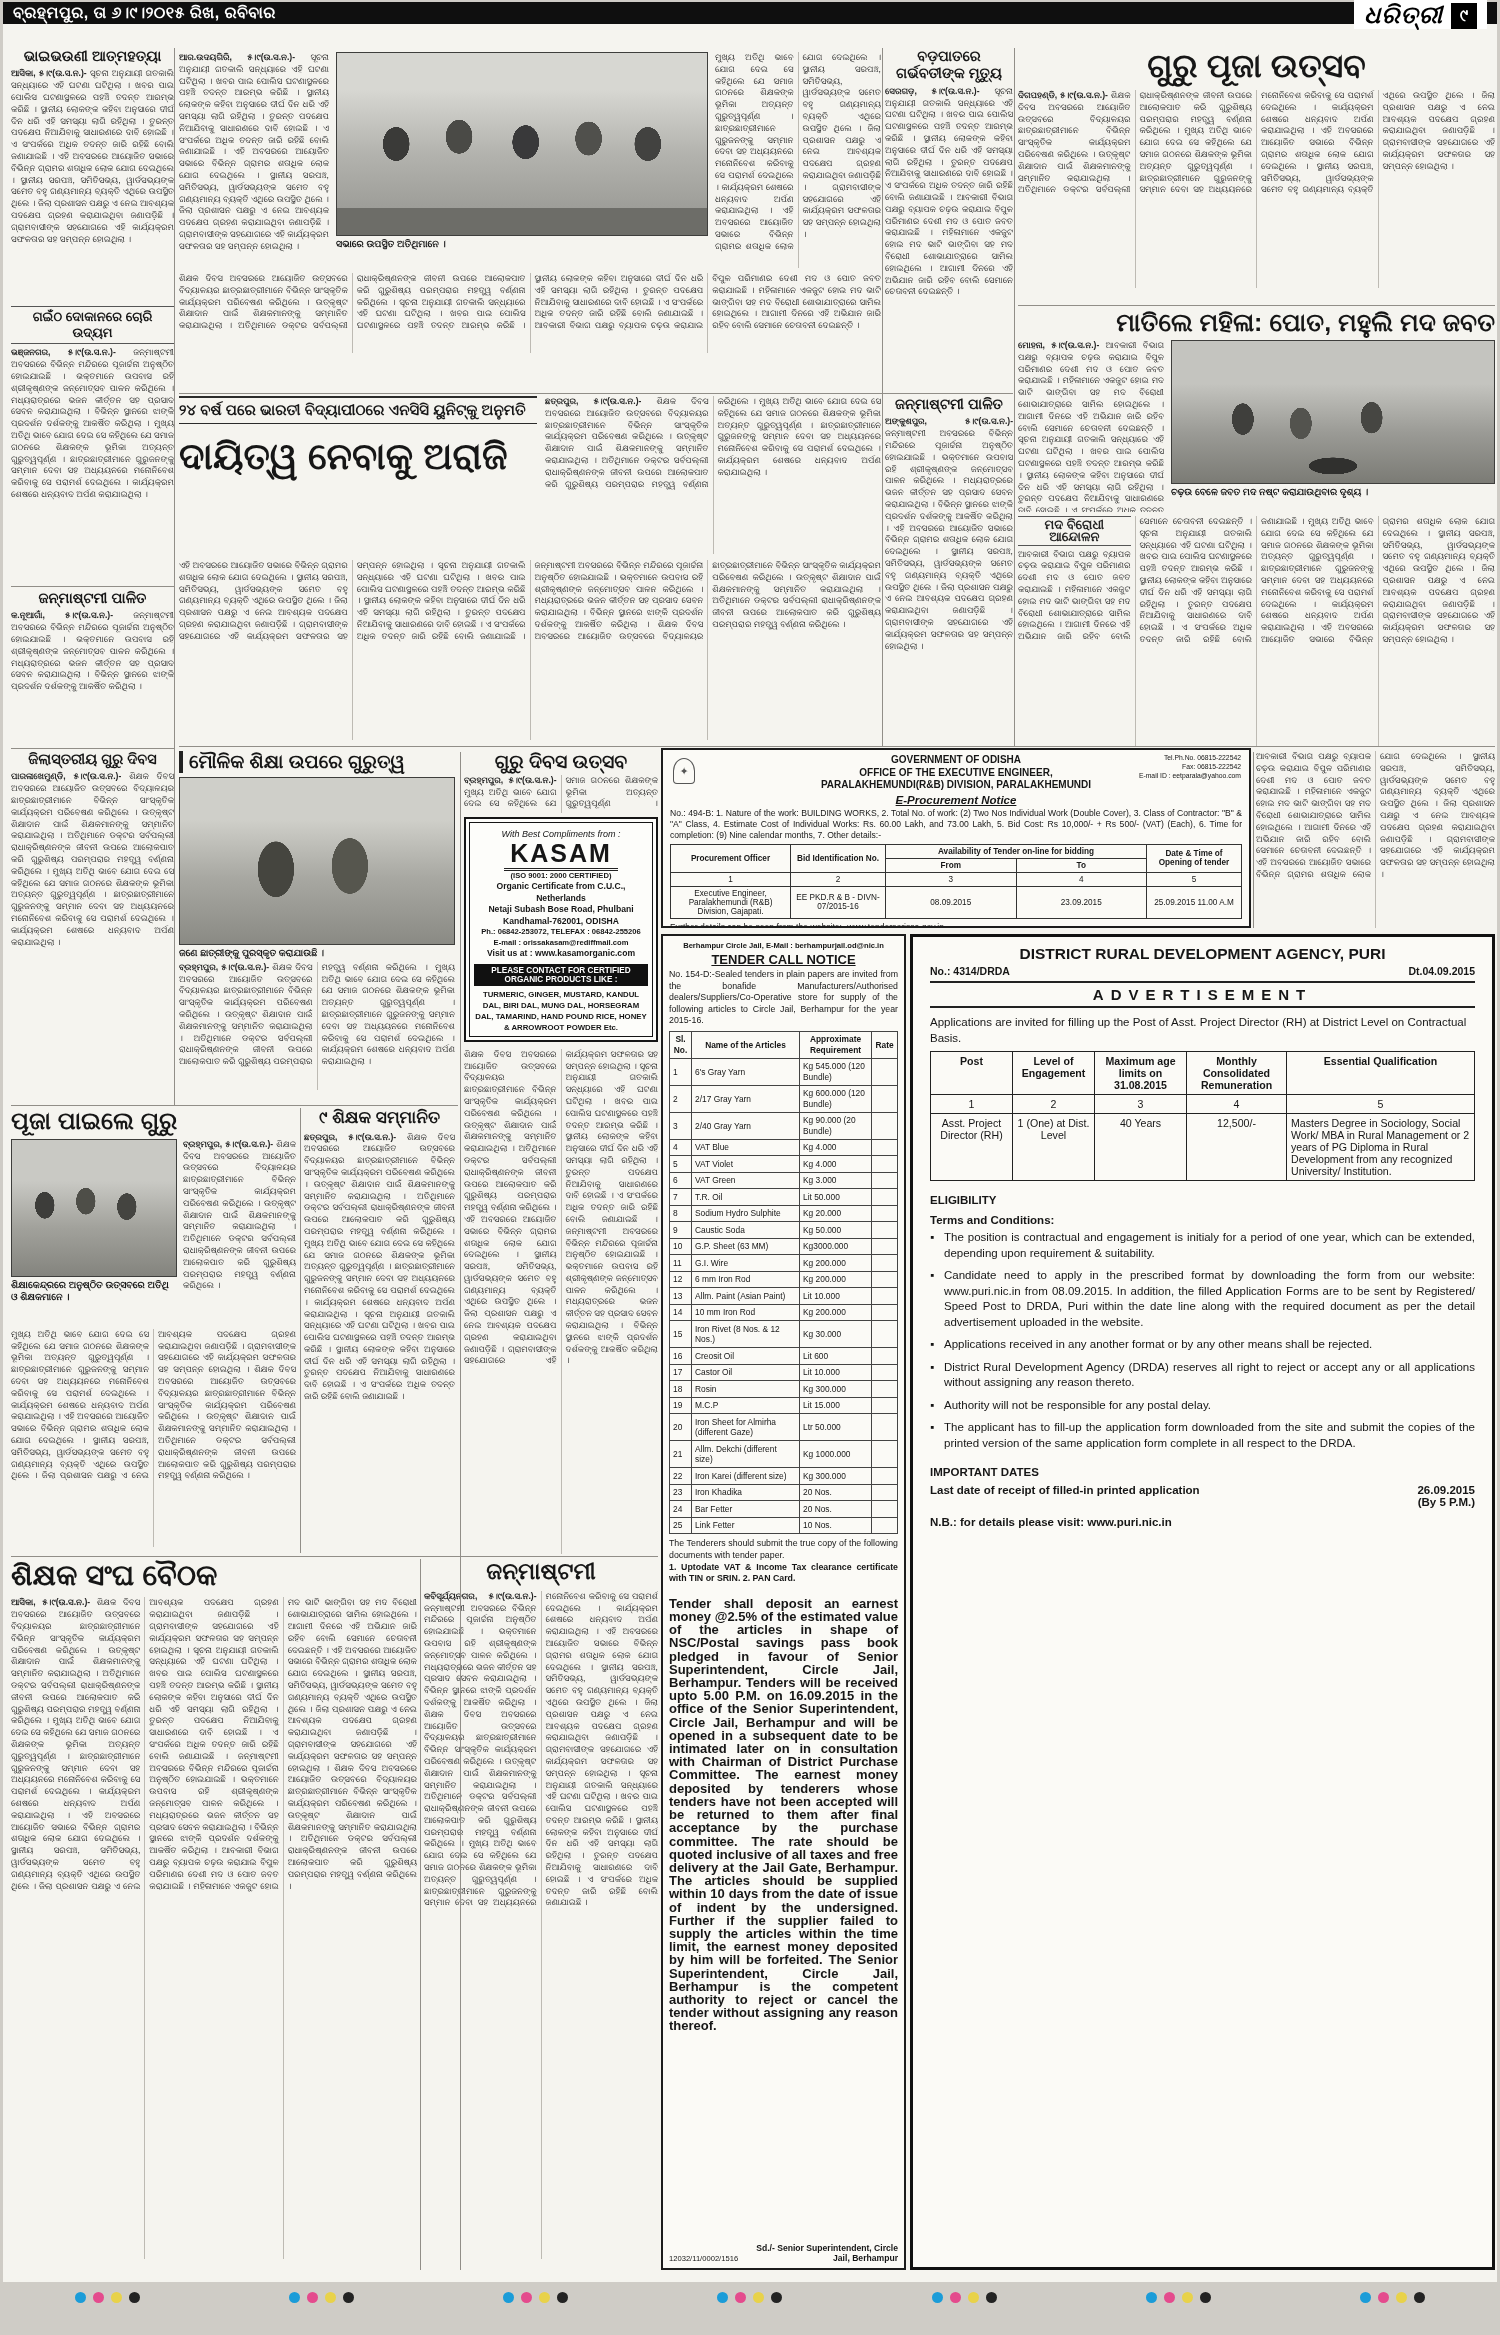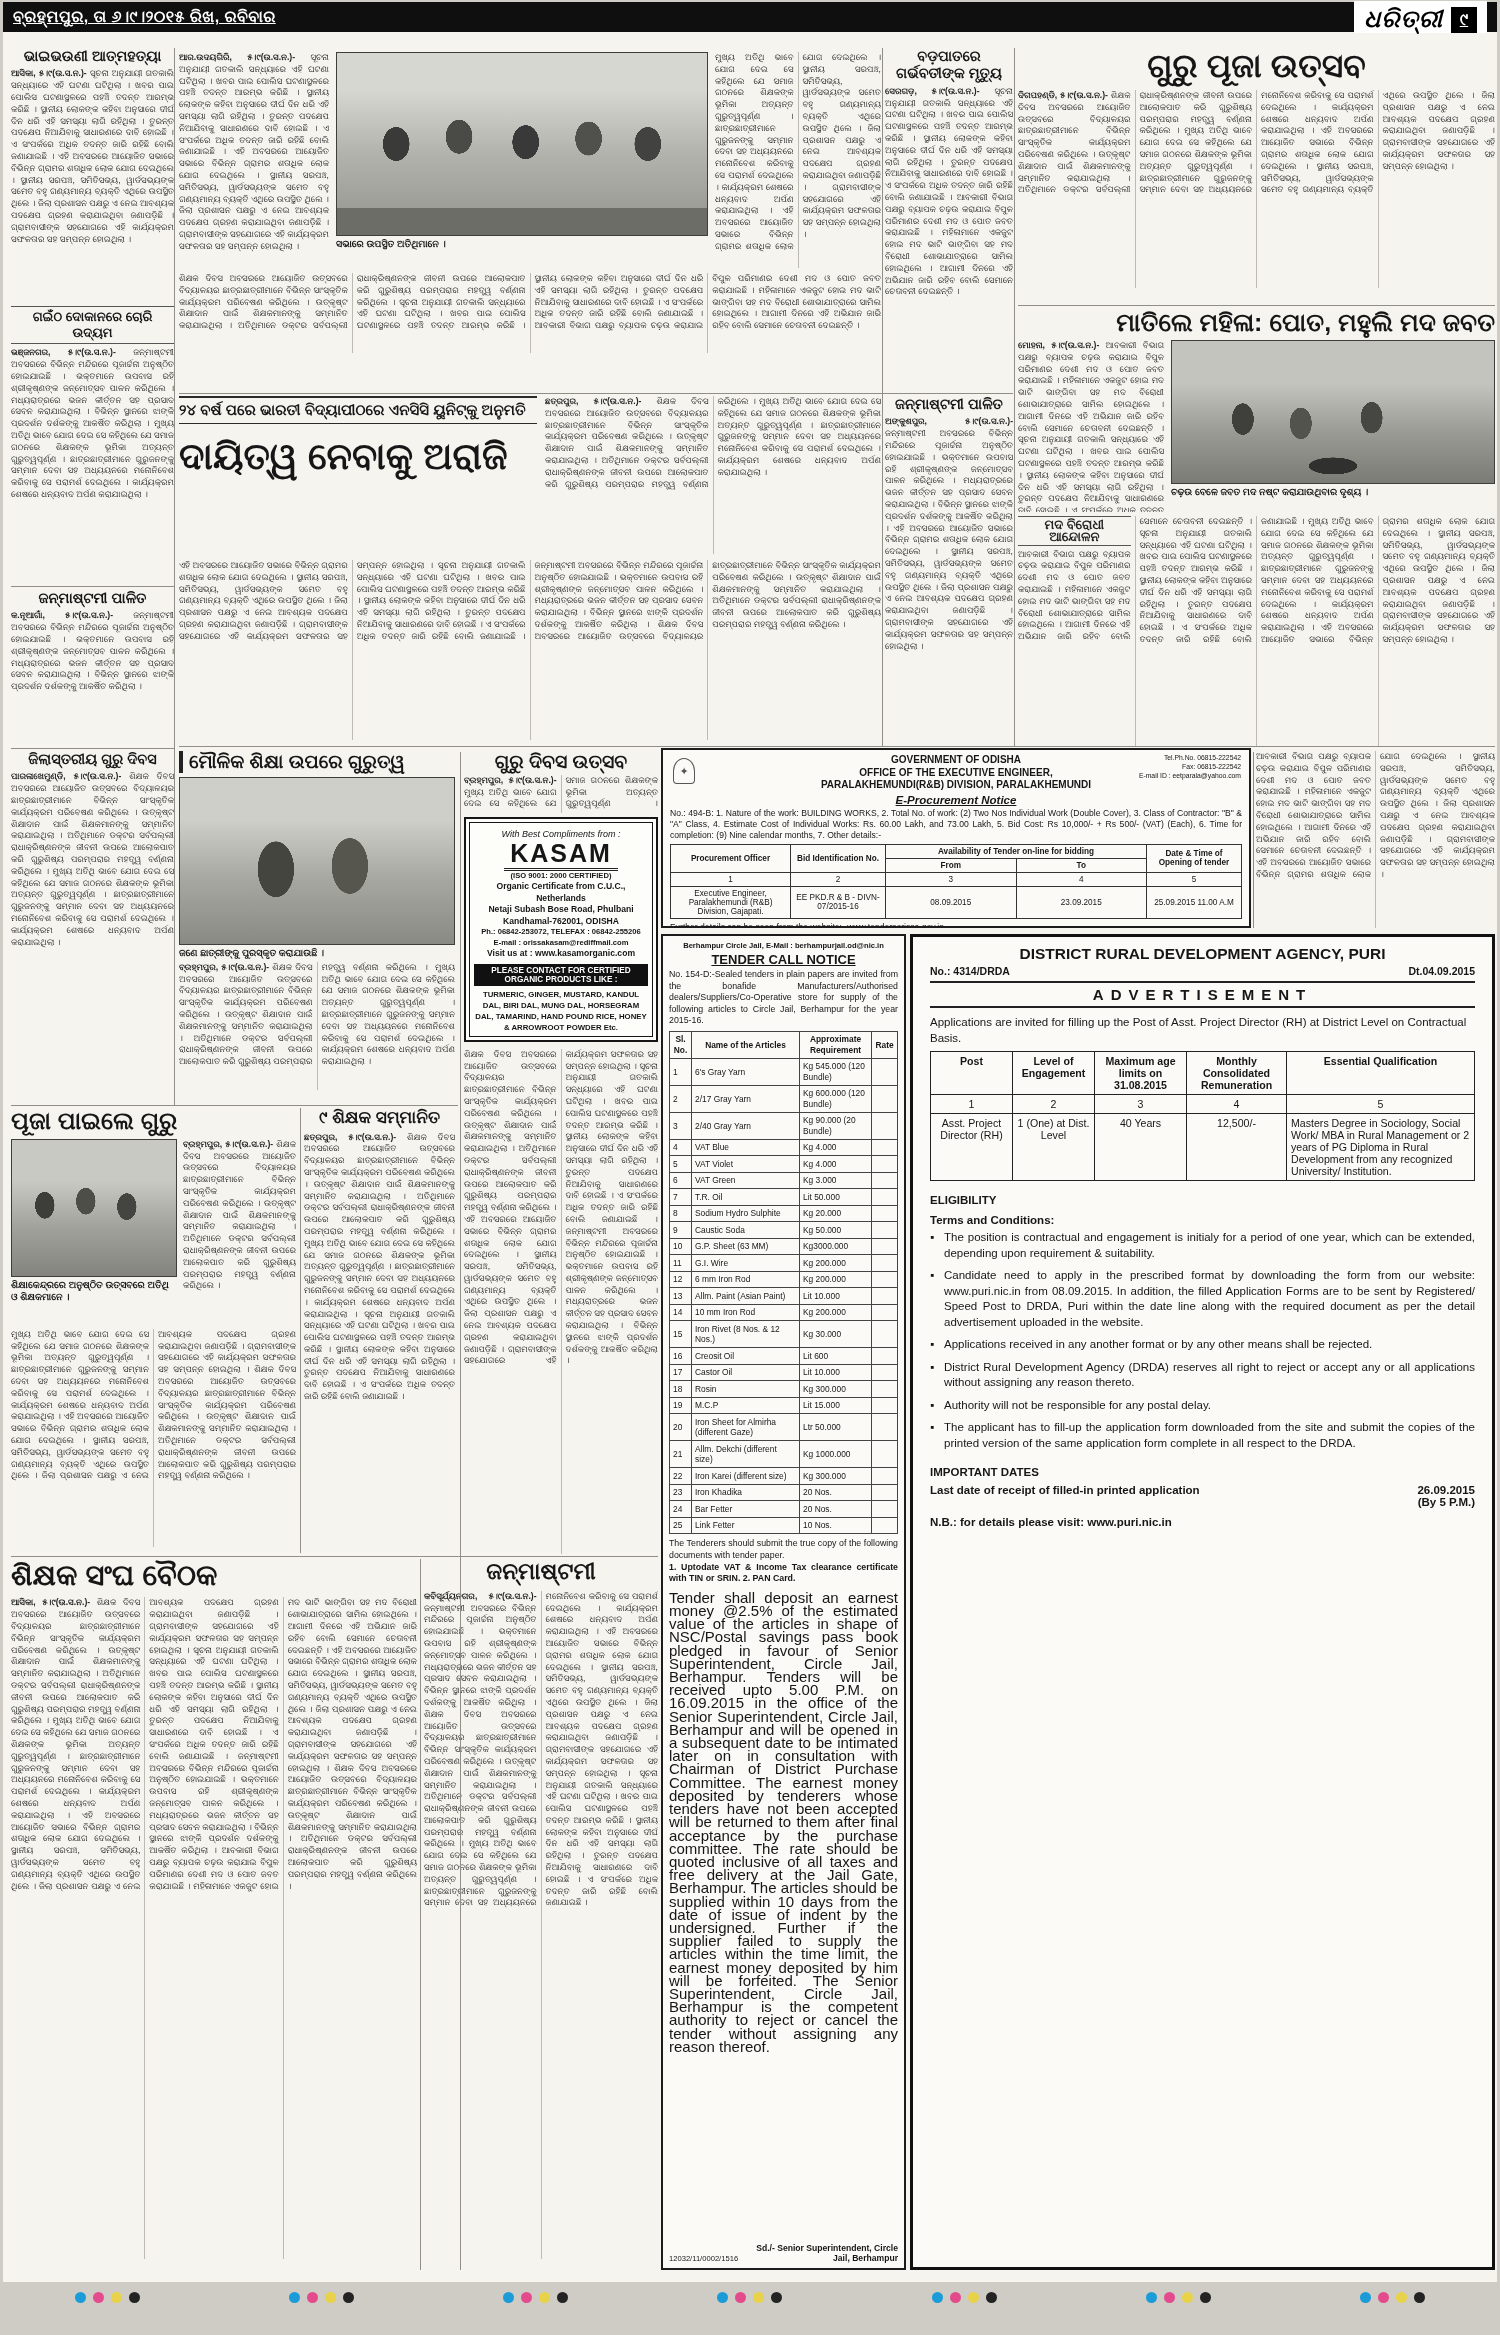--- a/index.html
+++ b/index.html
@@ -1,22 +1,22 @@
 <!DOCTYPE html>
 <html><head>
 <meta charset="utf-8">
 <style>
   * { margin:0; padding:0; box-sizing:border-box; }
   html,body { background:#cfccc6; }
   body { width:1500px; height:2335px; position:relative;
          font-family:"Liberation Sans","DejaVu Sans",sans-serif; color:#161616; }
   .page { position:absolute; left:3px; top:2px; width:1494px; height:2280px; background:#f5f4ef; }
   
-  .topbar { position:absolute; left:0; top:0; width:1494px; height:30px; background:#0f0f0f;
-            display:flex; align-items:center; justify-content:space-between; padding:0 10px; color:#fff;text-decoration:underline; }
+  .topbar { position:absolute; left:0; top:0; width:1494px; height:22px; background:#0f0f0f;
+            display:flex; align-items:center; justify-content:space-between; padding:0 10px; color:#fff; }
   .topdate { font-size:16px; font-weight:bold; letter-spacing:.4px; }
   .mast { background:#fff; color:#000; height:32px; display:flex; align-items:flex-end; gap:8px; padding:0 10px; }
   .mast-logo { font-size:24px; font-weight:bold; font-style:italic; letter-spacing:1px; }
   .pageno { width:26px; height:26px; background:#000; color:#fff; display:flex; align-items:center;
             justify-content:center; font-size:17px; font-weight:bold; }
   
   .sec { position:absolute; overflow:hidden; }
   .bt { font-size:8.6px; line-height:11.8px; text-align:justify; color:#242424; overflow:hidden; }
   .dl { font-weight:bold; }
   .cols2 { column-count:2; column-gap:9px; column-rule:1px solid #bdbab3; }
@@ -66,21 +66,21 @@
   .emblem { position:absolute; left:10px; top:8px; width:22px; height:26px; border:1.5px solid #555;
             border-radius:50% 50% 4px 4px; display:flex; align-items:center; justify-content:center;
             font-size:11px; color:#555; }
   .jail { border:2px solid #1c1c1c; background:#fbfaf6; padding:5px 6px; display:flex; flex-direction:column; }
   .jail .hdr { font-size:7.6px; font-weight:bold; text-align:center; }
   .jail .title { font-size:13px; font-weight:800; text-align:center; text-decoration:underline; margin:2px 0; }
   .jail .intro { font-size:8.8px; line-height:11.6px; text-align:justify; }
   .jail table { width:100%; border-collapse:collapse; font-size:8.4px; margin:4px 0; }
   .jail th, .jail td { border:1px solid #444; padding:2.5px 3px; text-align:left; line-height:1.25; }
   .jail th { text-align:center; font-weight:bold; }
-  .jail .terms { font-size:15px; line-height:13.2px; text-align:justify; margin-top:6px; }
+  .jail .terms { font-size:13px; line-height:13.2px; text-align:justify; margin-top:12px;font-weight:bold; }
   .jail .sig { margin-top:auto; display:flex; justify-content:space-between; align-items:flex-end; font-size:7.6px; }
   .jail .sig b { font-size:8.6px; text-align:right; max-width:150px; }
   .drda { border:3px solid #111; background:#fbfaf6; padding:8px 17px; display:flex; flex-direction:column; font-size:11.5px; }
   .drda .agency { font-size:15.5px; font-weight:800; text-align:center; }
   .drda .no-row { display:flex; justify-content:space-between; font-weight:bold; font-size:10.5px; margin:2px 0; }
   .drda .adv { font-size:15px; font-weight:800; text-align:center; letter-spacing:7px;
                border-top:2px solid #222; border-bottom:2px solid #222; padding:3px 0; margin:2px 0 6px; }
   .drda table { width:100%; border-collapse:collapse; font-size:10.6px; text-align:center; margin:5px 0; }
   .drda th, .drda td { border:1px solid #222; padding:3px 4px; vertical-align:top; }
   .drda .qual { text-align:left; }

